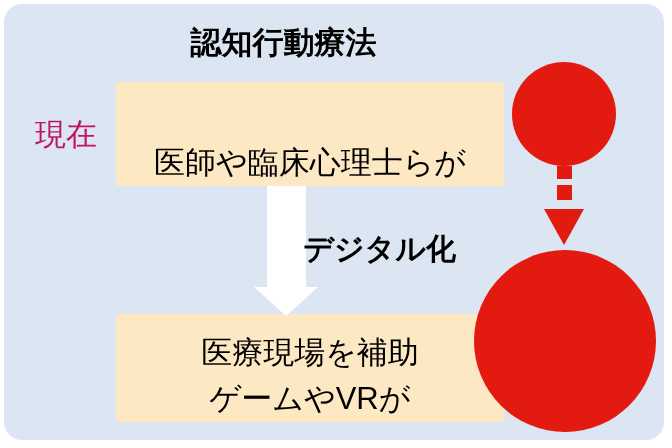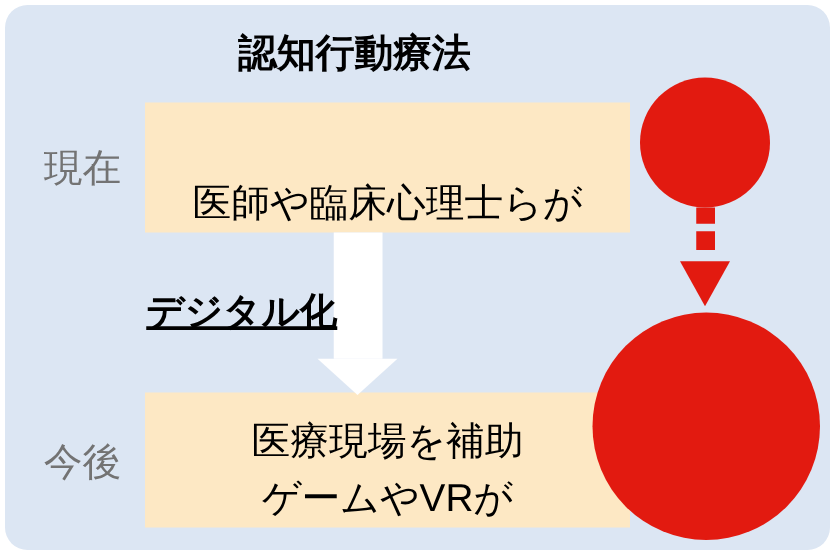--- a/index.html
+++ b/index.html
@@ -34,21 +34,21 @@
     font-weight: bold;
     color: #000000;
     letter-spacing: 0px;
   }
   .row-label {
     position: absolute;
     left: 25px;
     width: 74px;
     text-align: center;
     font-size: 31px;
-    color: #737373;
+    color: #be185d;
   }
   .label-now { top: 110px; }
   .label-future { top: 345px; }
   .box {
     position: absolute;
     left: 112px;
     width: 388px;
     background: #fde8c4;
     color: #000000;
     font-size: 31px;
@@ -78,26 +78,25 @@
     border-left: 32px solid transparent;
     border-right: 32px solid transparent;
     border-top: 29px solid #ffffff;
     z-index: 1;
   }
   .transition-label {
     position: absolute;
     left: 113px;
     top: 225px;
     width: 339px;
-    text-align: left;
+    text-align: right;
     font-size: 30px;
     font-weight: bold;
     color: #000000;
     z-index: 2;
-    text-decoration: underline;
   }
   .small-circle {
     position: absolute;
     left: 508px;
     top: 58px;
     width: 104px;
     height: 104px;
     border-radius: 50%;
     background: #e21a10;
   }
@@ -141,21 +140,20 @@
 
     <div class="box box1">
       <div>医師や臨床心理士らが</div>
     </div>
 
     <div class="white-arrow-shaft"></div>
     <div class="white-arrow-head"></div>
 
     <div class="transition-label">デジタル化</div>
 
-    <div class="row-label label-future">今後</div>
 
     <div class="box box2">
       <div>医療現場を補助</div>
       <div>ゲームやVRが</div>
     </div>
 
     <div class="small-circle"></div>
     <div class="dash dash1"></div>
     <div class="dash dash2"></div>
     <div class="red-arrow-head"></div>

